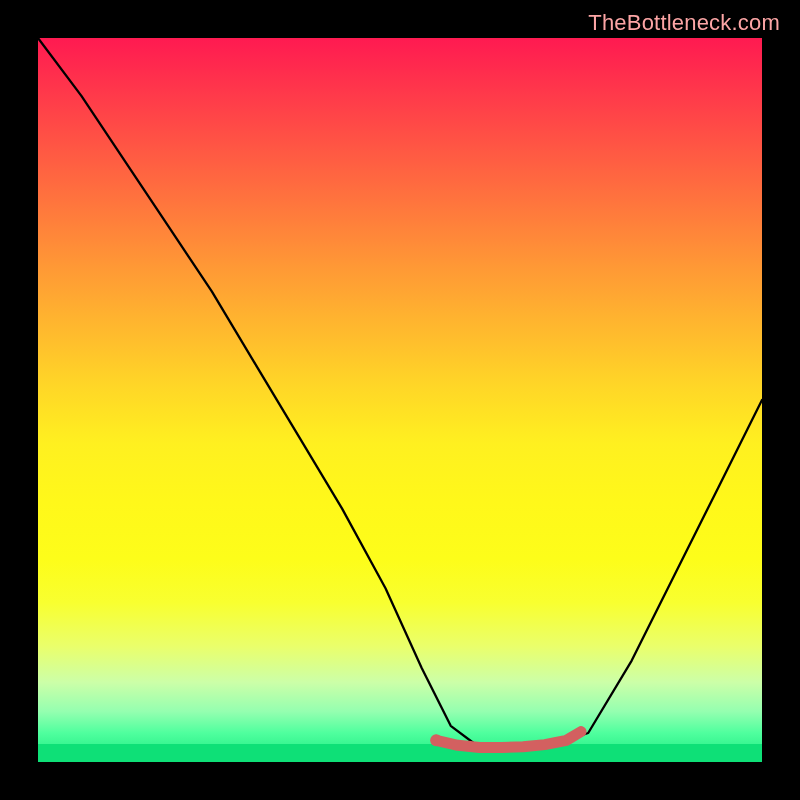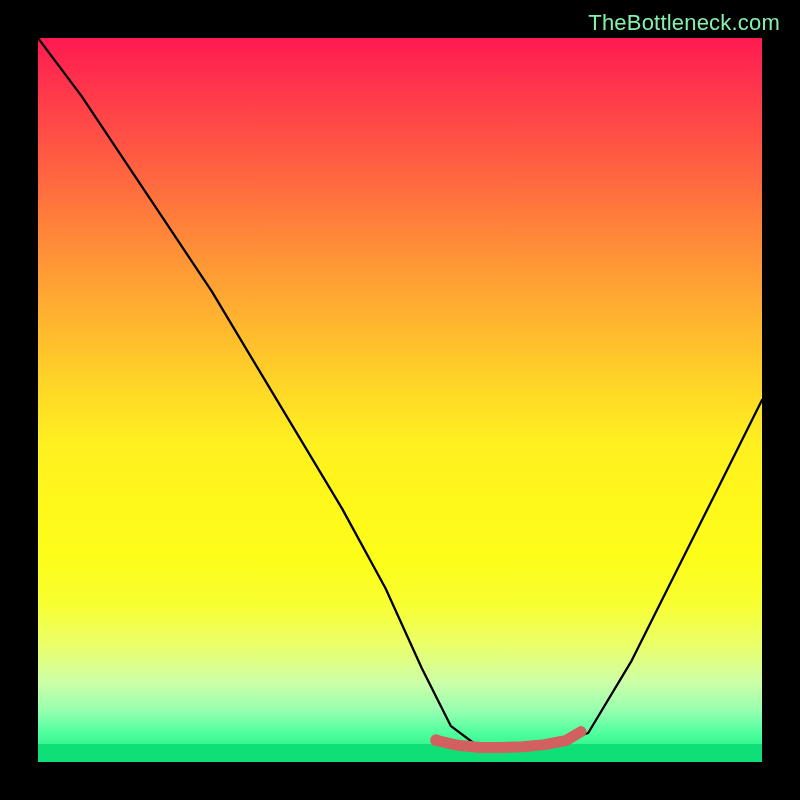--- a/index.html
+++ b/index.html
@@ -57,21 +57,21 @@
     left: 0;
     width: 100%;
     bottom: 0;
     height: 18px;
     background: #0ee077;
   }
   .watermark {
     position: absolute;
     top: 10px;
     right: 20px;
-    color: #86efac;
+    color: #fca5a5;
     font-size: 22px;
     font-weight: 500;
     letter-spacing: 0.2px;
   }
   svg.curve {
     position: absolute;
     top: 0;
     left: 0;
     width: 100%;
     height: 100%;

